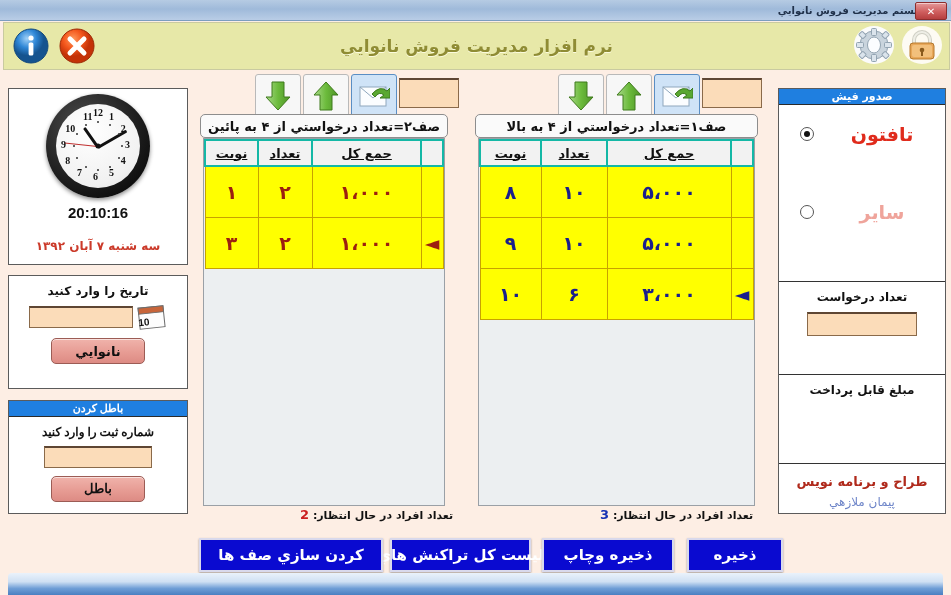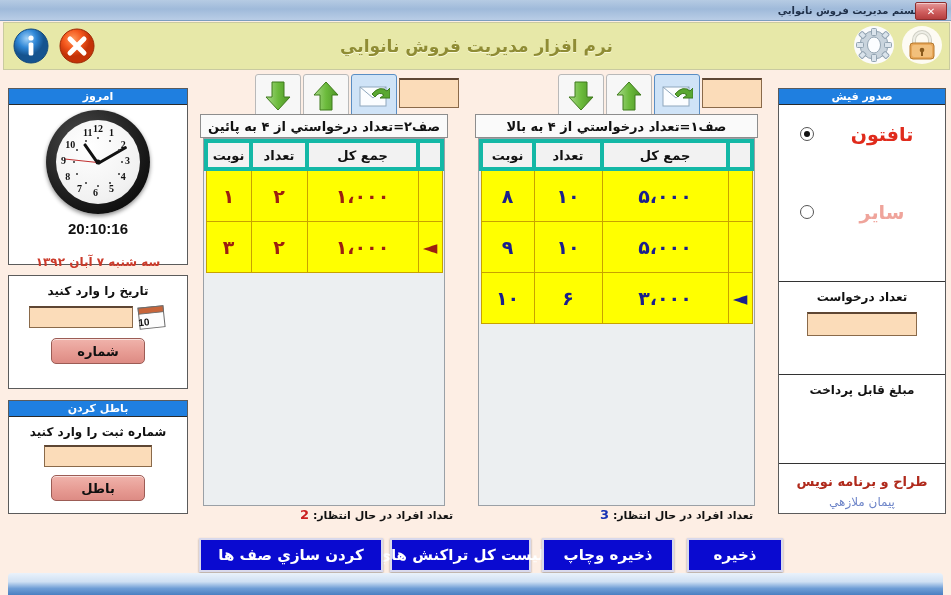--- a/index.html
+++ b/index.html
@@ -75,21 +75,21 @@
     position:relative;
   }
   .cn{position:absolute;font-size:10px;font-weight:bold;color:#111;font-family:"Liberation Serif",serif;}
   .hand{position:absolute;left:50%;top:50%;transform-origin:0 50%;background:#111;border-radius:1px;}
   .hand.sec{background:#c03030;height:1px;}
   .pin{position:absolute;left:50%;top:50%;width:5px;height:5px;border-radius:50%;background:#111;transform:translate(-50%,-50%);}
   .digital{font-size:15px;font-weight:bold;color:#111;margin-top:6px;font-family:"Liberation Sans",sans-serif;}
   .datefa{font-size:12px;font-weight:bold;color:#cb3a2a;margin-top:18px;}
 
   #panel-cash{left:8px;top:275px;width:178px;height:112px;}
-  #panel-void{left:8px;top:400px;width:178px;height:112px;}
+  #panel-void{left:8px;top:400px;width:178px;height:112px;font-family:Liberation Serif, serif;}
   .fld-label{font-size:12px;font-weight:bold;color:#111;text-align:center;margin-top:8px;}
   .row-input{display:flex;align-items:center;justify-content:center;gap:4px;margin-top:6px;padding:0 8px;}
   .txtbox{
     height:22px;background:#fbdcb9;border:1px solid #8a6a4a;border-top:2px solid #5e4633;
     box-sizing:border-box;
   }
   .cal-icon{width:30px;height:26px;flex:0 0 auto;}
   .pinkbtn{
     display:block;margin:8px auto 0;width:92px;height:24px;
     background:linear-gradient(to bottom,#f0b3ab,#e69a92 60%,#dd8b84);
@@ -98,31 +98,31 @@
     display:flex;align-items:center;justify-content:center;
     box-shadow:inset 0 1px 0 rgba(255,255,255,.6);
   }
 
   
   .tablewrap{position:absolute;background:#eceff1;border:1px solid #9aa0a6;}
   #queue2{left:203px;top:138px;width:240px;height:366px;}
   #queue1{left:478px;top:138px;width:275px;height:366px;}
 
   .tbl-caption{
-    position:absolute;height:22px;background:#fafafa;border:1px solid #8d8d8d;border-radius:0;
+    position:absolute;height:22px;background:#fafafa;border:1px solid #8d8d8d;border-radius:5px;
     display:flex;align-items:center;justify-content:center;
     font-size:13px;font-weight:bold;color:#111;white-space:nowrap;
   }
   #cap2{left:200px;top:114px;width:246px;}
   #cap1{left:475px;top:114px;width:281px;}
 
   table.grid{border-collapse:collapse;width:100%;table-layout:fixed;}
   table.grid th{
-    background:#f2f2f2;border:4px solid #14b8a6;height:22px;
-    font-size:13px;font-weight:bold;color:#111;
+    background:#f2f2f2;border:2px solid #14b8a6;height:22px;
+    font-size:13px;font-weight:bold;color:#111;text-decoration:underline;
   }
   table.grid td{
     background:#ffff00;border:1px solid #c8a200;height:48px;
     font-size:19px;font-weight:bold;text-align:center;
   }
   .q2 td{color:#9c1f10;}
   .q1 td{color:#1a1f8c;}
   td.marker{
     background:#fff;border:1px solid #c8a200;width:18px;
     font-size:11px;
@@ -268,21 +268,20 @@
             <rect x="7" y="27" width="5" height="6" rx="1" transform="rotate(45 9.5 30)"></rect>
             <rect x="30" y="27" width="5" height="6" rx="1" transform="rotate(-45 32.5 30)"></rect>
           </g>
           <ellipse cx="21" cy="20" rx="6.5" ry="8" fill="#fbfdff" stroke="#93a4b2" stroke-width="1"></ellipse>
         </svg>
       </span>
     </div>
   </div>
 
   <div class="group" id="panel-today">
-    <div class="gtitle">امروز</div>
     <div class="gbody clock-wrap">
       <div class="clock">
         <div class="clock-face" id="clockface">
           <div class="hand" id="h-hour" style="width:24px;height:3px;transform:rotate(235deg);"></div>
           <div class="hand" id="h-min" style="width:33px;height:3px;transform:rotate(-30deg);"></div>
           <div class="hand sec" id="h-sec" style="width:34px;transform:rotate(186deg);"></div>
           <div class="pin"></div>
         <span class="cn" style="left: 37px; top: 3px;">12</span>
             <span class="cn" style="left: 53px; top: 7.28719px;">1</span>
             <span class="cn" style="left: 64.7128px; top: 19px;">2</span>
@@ -320,21 +319,21 @@
       <div class="row-input">
         <span class="cal-icon">
           <svg width="30" height="26" viewBox="0 0 30 26">
             <rect x="2" y="3" width="25" height="21" fill="#fdfdfd" stroke="#6d6d6d" stroke-width="1" transform="rotate(-6 14 13)"></rect>
             <rect x="2" y="3" width="25" height="6" fill="#c8653a" stroke="#6d6d6d" stroke-width="1" transform="rotate(-6 14 13)"></rect>
             <text x="12" y="21" font-size="10" font-weight="bold" fill="#111" font-family="Liberation Sans, sans-serif" transform="rotate(-6 14 13)">10</text>
           </svg>
         </span>
         <span class="txtbox" style="width:104px;" title=""></span>
       </div>
-      <div class="pinkbtn">شماره</div>
+      <div class="pinkbtn">نانوایي</div>
     </div>
   </div>
 
   <div class="group" id="panel-void">
     <div class="gtitle">باطل کردن</div>
     <div class="gbody">
       <div class="fld-label">شماره ثبت را وارد کنید</div>
       <div class="row-input">
         <span class="txtbox" style="width:108px;" title=""></span>
       </div>

